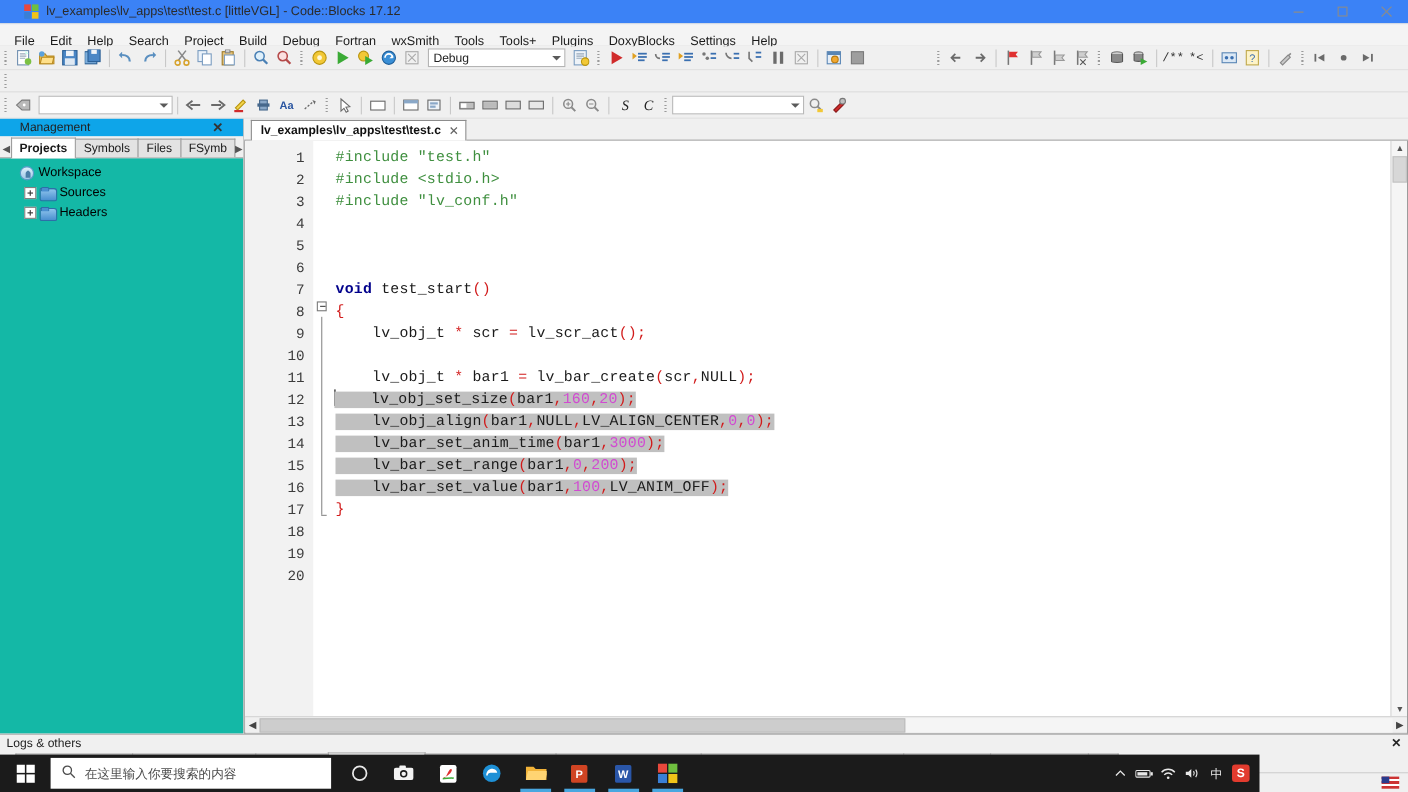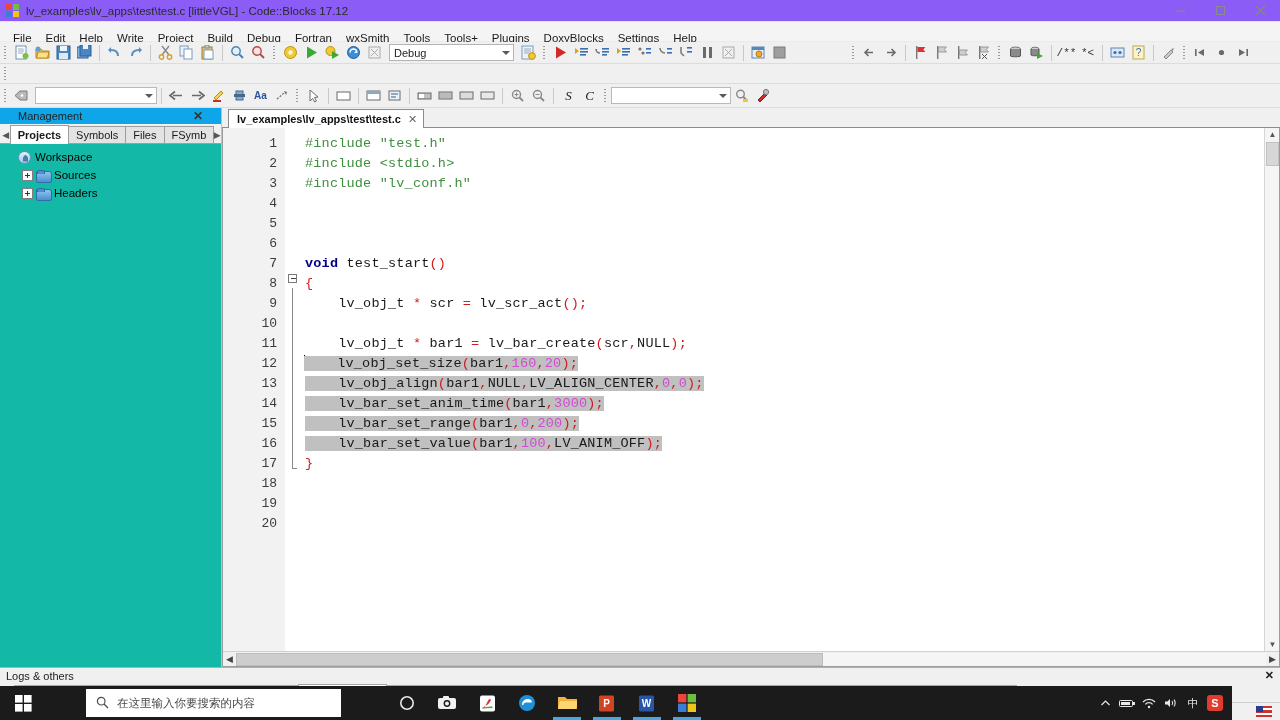--- a/index.html
+++ b/index.html
@@ -7,21 +7,21 @@
   body {
     font-family: "Liberation Sans", sans-serif;
     font-size: 11px;
     background:#f0f0f0;
     color:#000;
     -webkit-font-smoothing: antialiased;
   }
   .app { position:relative; width:1280px; height:720px; display:flex; flex-direction:column; background:#f0f0f0; }
 
   
-  .titlebar { height:22px; background:#8b5cf6; display:flex; align-items:center; padding-left:6px;
+  .titlebar { height:22px; background:#3b82f6; display:flex; align-items:center; padding-left:22px;
               border-bottom:1px solid #e4e4e4; flex:0 0 22px; }
   .titlebar .tb-icon { width:14px; height:14px; margin-right:6px; position:relative; flex:0 0 14px; }
   .winlogo { width:13px; height:13px; display:grid; grid-template-columns:1fr 1fr; grid-template-rows:1fr 1fr; gap:1px; }
   .winlogo i { display:block; }
   .winlogo i:nth-child(1){background:#e8483c;}
   .winlogo i:nth-child(2){background:#6fbf3f;}
   .winlogo i:nth-child(3){background:#3a7fd5;}
   .winlogo i:nth-child(4){background:#f0c419;}
   .title-text { font-size:11.5px; color:#2b2b2b; white-space:nowrap; }
   .winbtns { margin-left:auto; display:flex; height:22px; }
@@ -158,22 +158,22 @@
                border-top:1px solid #cfcfcf; font-size:11px; color:#111; }
   .sb-cell { padding:0 6px; height:18px; display:flex; align-items:center; white-space:nowrap;
              border-right:1px solid #d4d4d4; }
   .sb-cell.first { flex:0 0 470px; }
   .sb-flag { width:16px; height:11px; margin-left:auto; margin-right:8px;
              background:linear-gradient(to bottom,#c33 0 20%,#fff 20% 40%,#c33 40% 60%,#fff 60% 80%,#c33 80% 100%);
              position:relative; }
   .sb-flag::before { content:""; position:absolute; left:0; top:0; width:7px; height:6px; background:#2a3a8c; }
 
   
-  .taskbar { position:absolute; left:0; bottom:0; width:1232px; height:34px; background:#1b1b1b;
-             display:flex; align-items:center;gap:40px; }
+  .taskbar { position:absolute; left:0; bottom:0; width:1145px; height:34px; background:#1b1b1b;
+             display:flex; align-items:center; }
   .tb-start { width:46px; height:34px; display:flex; align-items:center; justify-content:center; }
   .tb-search { width:255px; height:28px; background:#ffffff; display:flex; align-items:center;
                padding-left:10px; color:#4b4b4b; font-size:11.5px; }
   .tb-search .mag { margin-right:8px; flex:0 0 13px; }
   .tb-icons { display:flex; align-items:center; height:34px; margin-left:6px; }
   .tb-app { width:40px; height:34px; display:flex; align-items:center; justify-content:center; position:relative; }
   .tb-app.active::after { content:""; position:absolute; bottom:0; left:6px; right:6px; height:3px; background:#49a7e0; }
   .tray { margin-left:auto; display:flex; align-items:center; height:34px; padding-right:6px; color:#e8e8e8; }
   .tray .ti { width:22px; height:34px; display:flex; align-items:center; justify-content:center; font-size:11px; }
   .tray .sogou { width:16px; height:16px; background:#e23b2e; border-radius:3px; color:#fff;
@@ -211,21 +211,21 @@
             <line x1="10" y1="1" x2="1" y2="10" stroke="#8b8b8b" stroke-width="1"></line>
           </svg>
       </div>
     </div>
   </div>
 
   <div class="menubar">
     <div class="menu-item">File</div>
     <div class="menu-item">Edit</div>
     <div class="menu-item">Help</div>
-    <div class="menu-item">Write</div>
+    <div class="menu-item">Search</div>
     <div class="menu-item">Project</div>
     <div class="menu-item">Build</div>
     <div class="menu-item">Debug</div>
     <div class="menu-item">Fortran</div>
     <div class="menu-item">wxSmith</div>
     <div class="menu-item">Tools</div>
     <div class="menu-item">Tools+</div>
     <div class="menu-item">Plugins</div>
     <div class="menu-item">DoxyBlocks</div>
     <div class="menu-item">Settings</div>

